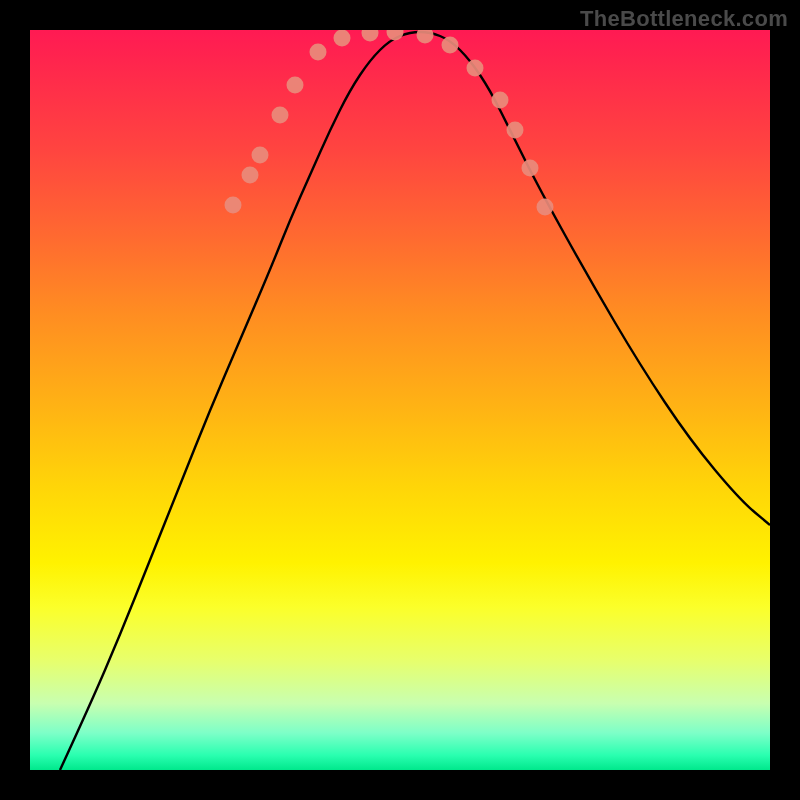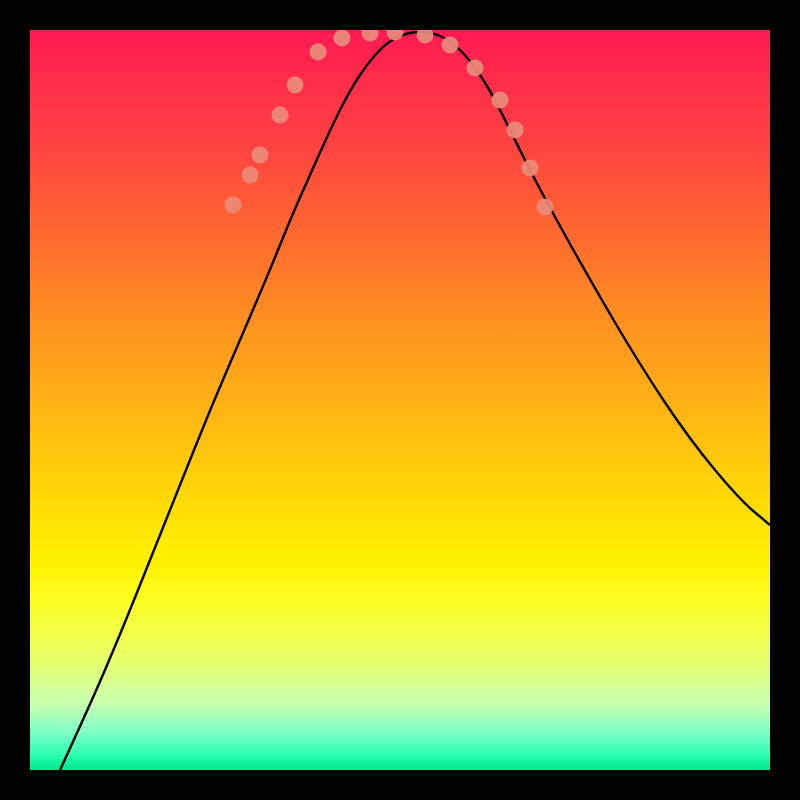--- a/index.html
+++ b/index.html
@@ -50,20 +50,21 @@
   svg.curve {
     position: absolute;
     left: 0; top: 0;
     width: 740px; height: 740px;
   }
 </style>
 </head>
 <body>
 
 <div class="frame">
+  <div class="attribution">TheBottleneck.com</div>
 
   <div class="plot">
     <svg class="curve" viewBox="0 0 740 740" preserveAspectRatio="none">
       <path id="curve-path" fill="none" stroke="#000000" stroke-width="2.4" d="M 30 740 Q 60 675 75 640 Q 90 605 105 567.5 Q 120 530 135 492.5 Q 150 455 165 417.5 Q 180 380 195 345 Q 210 310 225 275 Q 240 240 250 215 Q 260 190 270 167.5 Q 280 145 290 122.5 Q 300 100 310 80 Q 320 60 330 45 Q 340 30 350 20 Q 360 10 370 6 Q 380 2 390 2 Q 400 2 410 6 Q 420 10 430 20 Q 440 30 450 45 Q 460 60 470 80 Q 480 100 495 130 Q 510 160 535 205 Q 560 250 585 292.5 Q 610 335 635 372.5 Q 660 410 685 440 Q 710 470 725 482.5 L 740 495"></path>
       <g id="markers">
           <circle cx="203" cy="175" r="8.5" fill="#e98b7b" fill-opacity="0.92"></circle>
           <circle cx="220" cy="145" r="8.5" fill="#e98b7b" fill-opacity="0.92"></circle>
           <circle cx="230" cy="125" r="8.5" fill="#e98b7b" fill-opacity="0.92"></circle>
           <circle cx="250" cy="85" r="8.5" fill="#e98b7b" fill-opacity="0.92"></circle>
           <circle cx="265" cy="55" r="8.5" fill="#e98b7b" fill-opacity="0.92"></circle>

